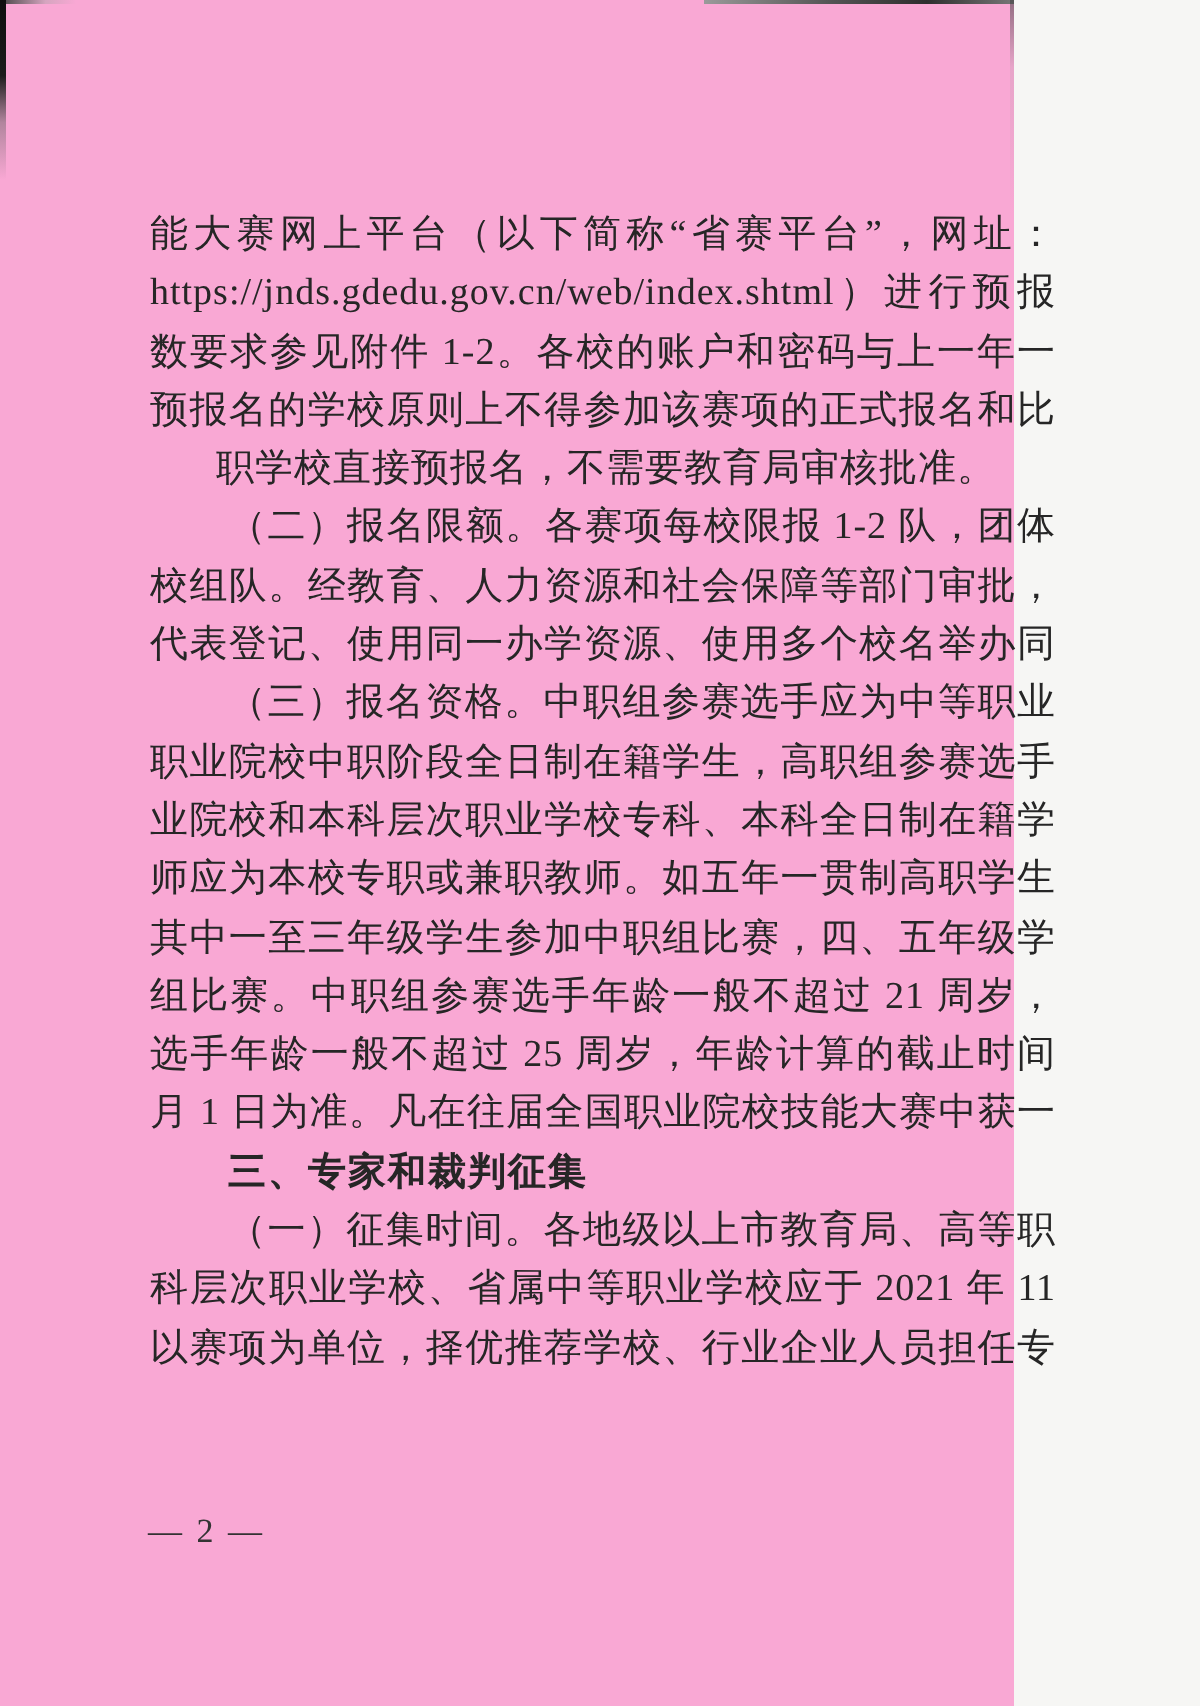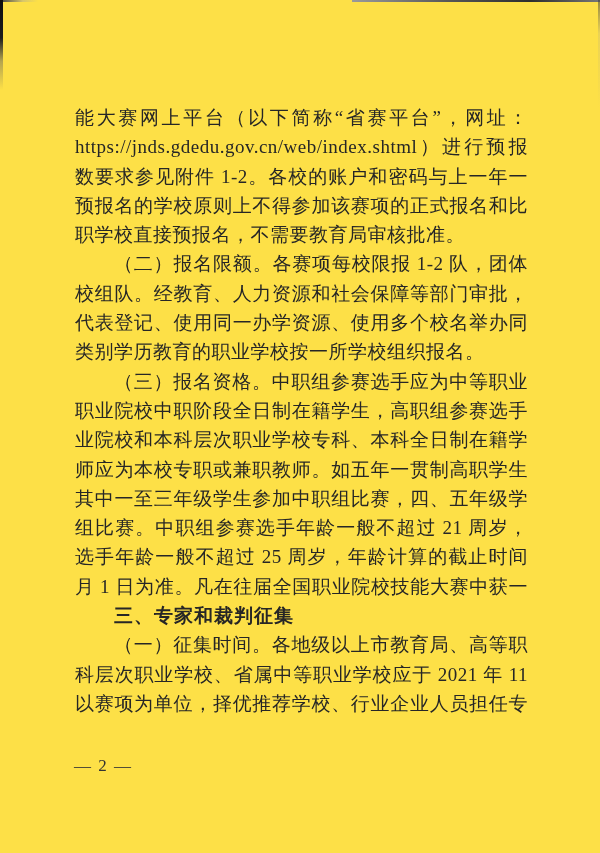--- a/index.html
+++ b/index.html
@@ -6,23 +6,23 @@
     margin: 0;
     padding: 0;
     width: 600px;
     height: 853px;
     background: #f6f6f4;
     overflow: hidden;
   }
   .page {
     position: absolute;
     top: 0; left: 0;
-    width: 600px;
+    width: 507px;
     height: 853px;
-    background: #fde047;
+    background: #f9a8d4;
     font-family: "Liberation Serif", "DejaVu Serif", serif;
     color: #262626;
   }
   
   .edge-top-right {
     position: absolute;
     top: 0; left: 352px; right: 0;
     height: 2px;
     background: linear-gradient(90deg, #9a9a9a, #555 40%, #2e2e2e 72%, #777);
   }
@@ -57,20 +57,21 @@
     line-height: 29.3px;
     overflow: hidden;
     text-align: justify;
     text-align-last: justify;
     letter-spacing: 0.5px;
   }
   .line.indent { padding-left: 39px; }
   .line.end {
     text-align: left;
     text-align-last: left;
+    margin-left: 33px;
   }
   .line.heading {
     font-family: "Liberation Sans", "DejaVu Sans", sans-serif;
     font-weight: bold;
     text-align: center;
     text-align-last: left;
     letter-spacing: 1px;
   }
   .pagenum {
     position: absolute;
@@ -93,21 +94,20 @@
 
   <div class="textblock">
     <div class="line">能大赛网上平台（以下简称“省赛平台”，网址：</div>
     <div class="line">https://jnds.gdedu.gov.cn/web/index.shtml）进行预报名。各赛项人</div>
     <div class="line">数要求参见附件 1-2。各校的账户和密码与上一年一致，没有</div>
     <div class="line">预报名的学校原则上不得参加该赛项的正式报名和比赛;各地中</div>
     <div class="line end">职学校直接预报名，不需要教育局审核批准。</div>
     <div class="line indent">（二）报名限额。各赛项每校限报 1-2 队，团体赛不得跨</div>
     <div class="line">校组队。经教育、人力资源和社会保障等部门审批，由同一法人</div>
     <div class="line">代表登记、使用同一办学资源、使用多个校名举办同一层次不同</div>
-    <div class="line end">类别学历教育的职业学校按一所学校组织报名。</div>
     <div class="line indent">（三）报名资格。中职组参赛选手应为中等职业学校或高等</div>
     <div class="line">职业院校中职阶段全日制在籍学生，高职组参赛选手应为高等职</div>
     <div class="line">业院校和本科层次职业学校专科、本科全日制在籍学生，指导教</div>
     <div class="line">师应为本校专职或兼职教师。如五年一贯制高职学生报名参赛，</div>
     <div class="line">其中一至三年级学生参加中职组比赛，四、五年级学生参加高职</div>
     <div class="line">组比赛。中职组参赛选手年龄一般不超过 21 周岁，高职组参赛</div>
     <div class="line">选手年龄一般不超过 25 周岁，年龄计算的截止时间以 2022 年 5</div>
     <div class="line">月 1 日为准。凡在往届全国职业院校技能大赛中获一等奖的选</div>
     <div class="line heading indent">三、专家和裁判征集</div>
     <div class="line indent">（一）征集时间。各地级以上市教育局、高等职业院校、本</div>

